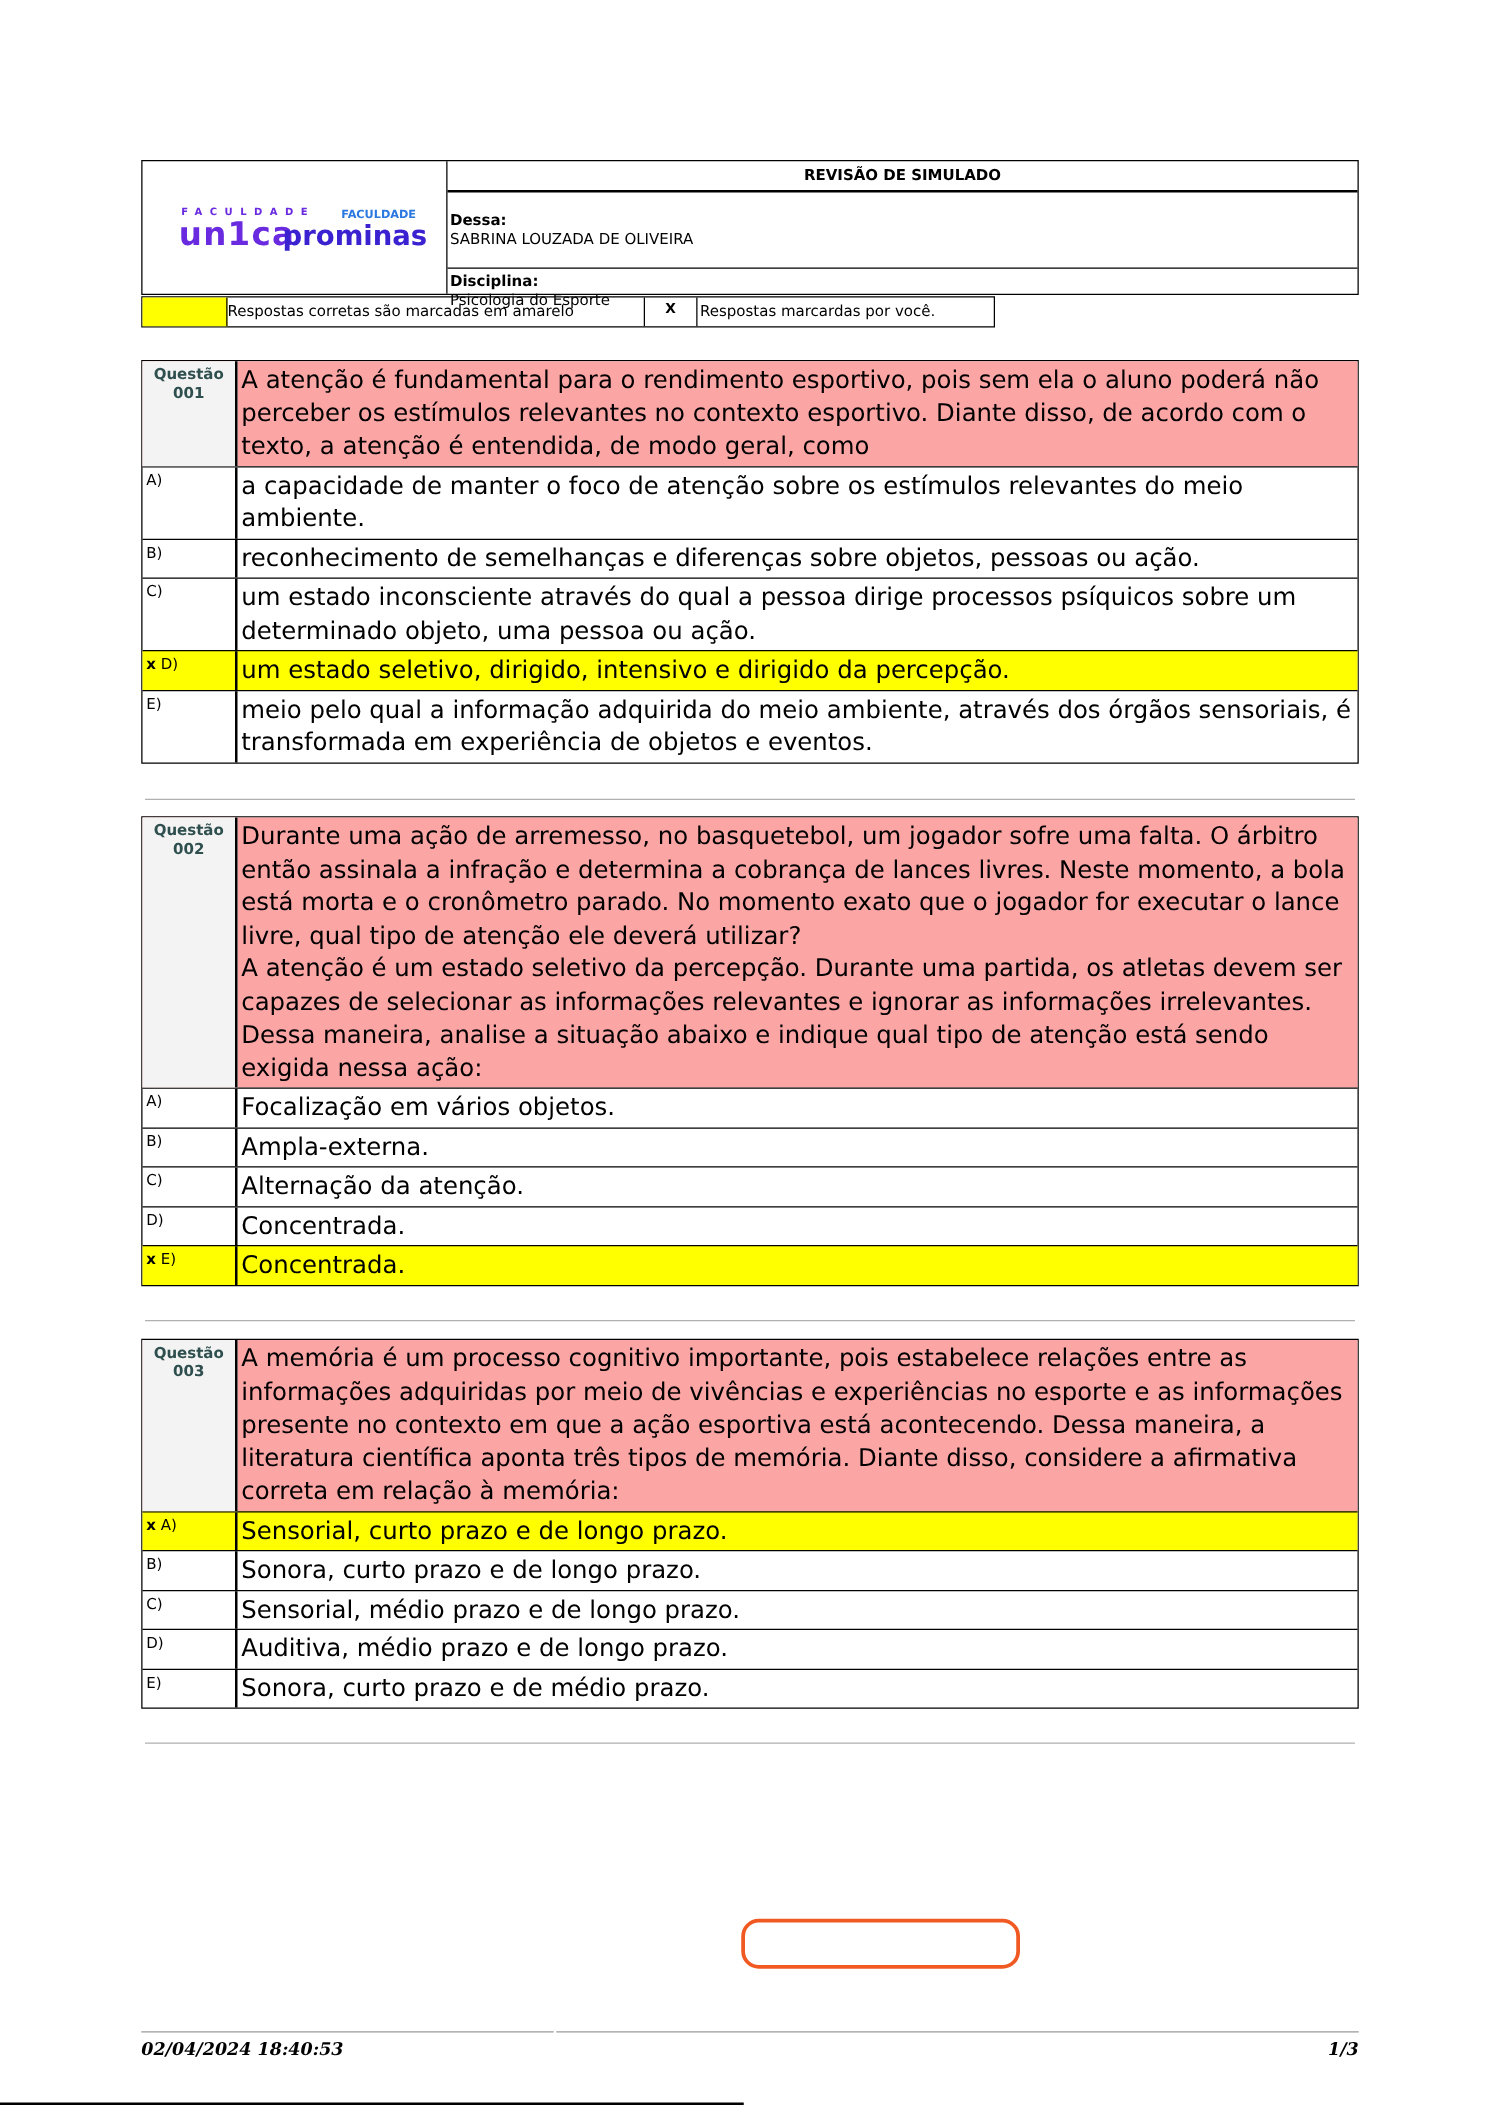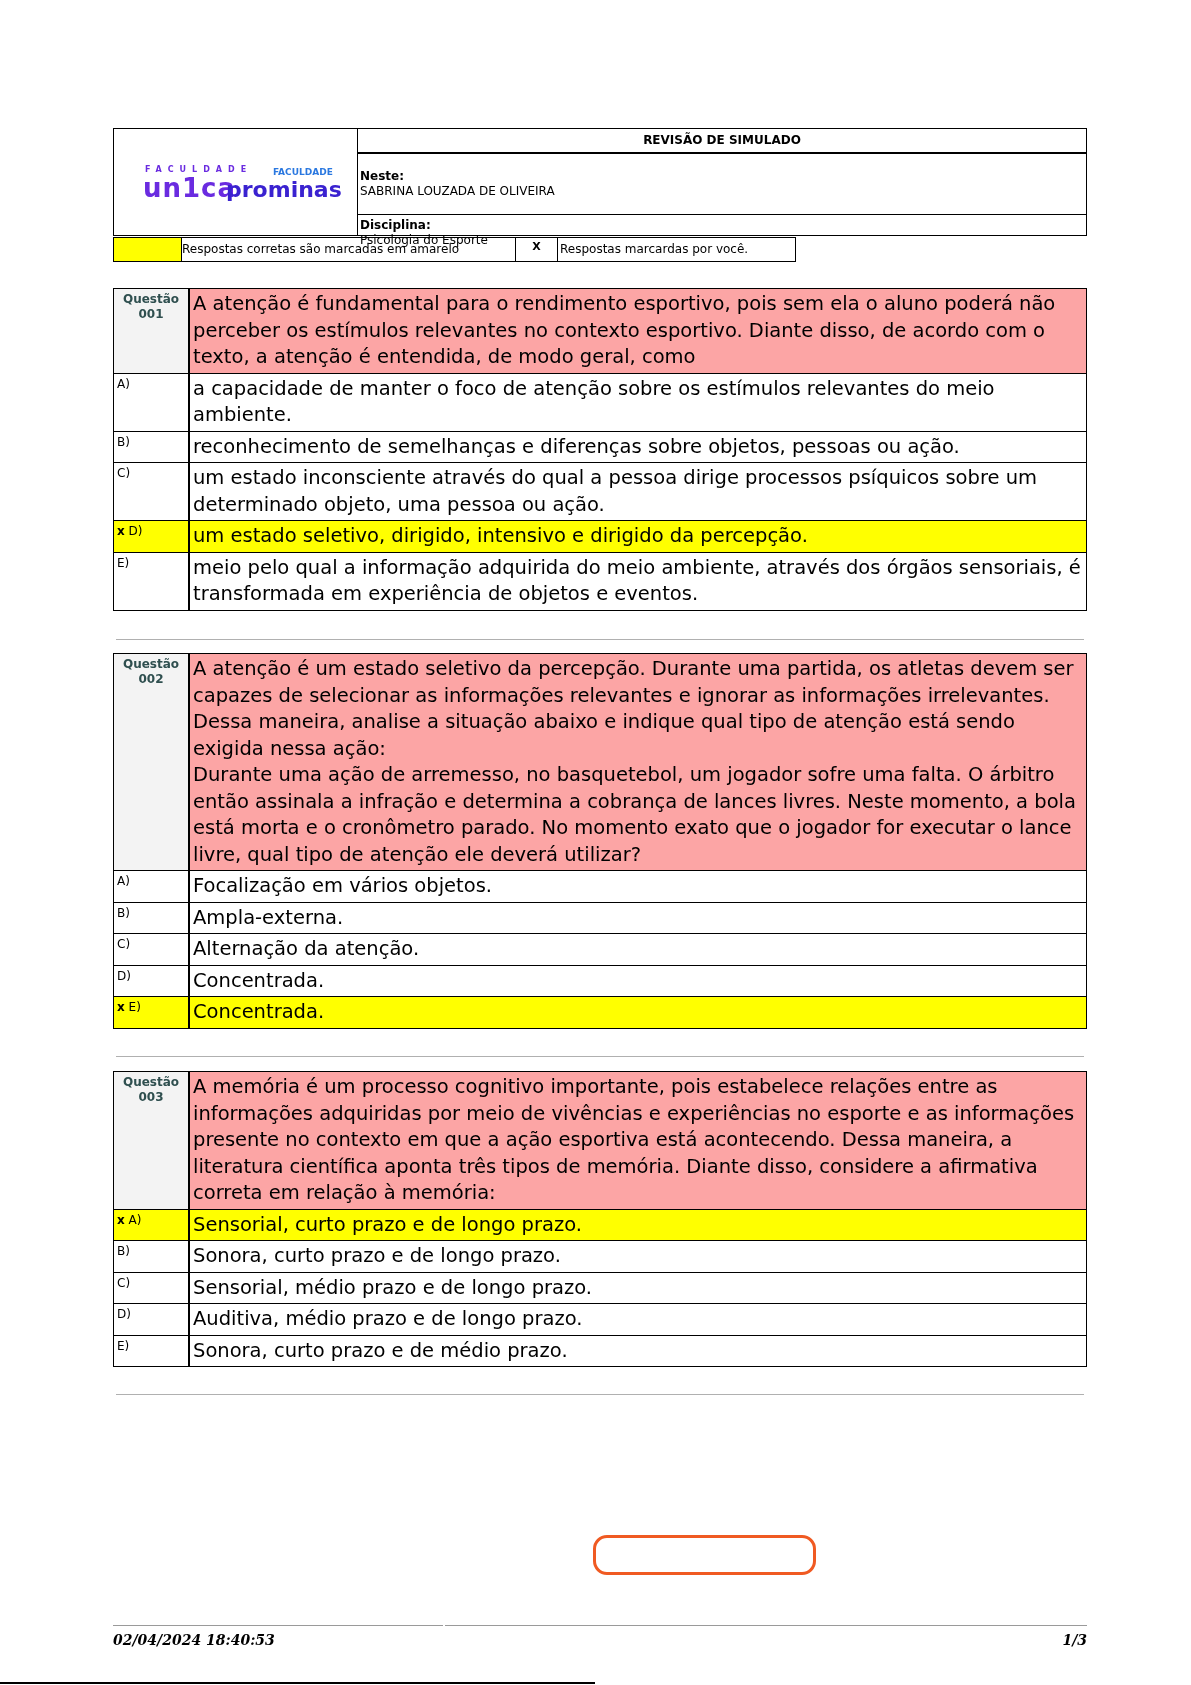--- a/index.html
+++ b/index.html
@@ -54,21 +54,21 @@
     <div class="logo">
       <span class="fac1">FACULDADE</span>
       <span class="unica">un1ca</span>
       <span class="fac2">FACULDADE</span>
       <span class="prominas">prominas</span>
     </div>
   </div>
   <div class="info-cell">
     <div class="title-row">REVISÃO DE SIMULADO</div>
     <div class="field-row">
-      <span class="lbl">Neste:</span>
+      <span class="lbl">Dessa:</span>
       <span>SABRINA LOUZADA DE OLIVEIRA</span>
     </div>
     <div class="field-row">
       <span class="lbl">Disciplina:</span>
       <span>Psicologia do Esporte</span>
     </div>
   </div>
 </div>
 
 <div class="legend">
@@ -113,22 +113,22 @@
 
 <div class="q" style="top:653px;">
   <div class="row stem">
     <div class="lead">
       <div class="qlabel">
         <span>Questão</span><br>
         <span>002</span>
       </div>
     </div>
     <div class="body">
+      <div>Durante uma ação de arremesso, no basquetebol, um jogador sofre uma falta. O árbitro então assinala a infração e determina a cobrança de lances livres. Neste momento, a bola está morta e o cronômetro parado. No momento exato que o jogador for executar o lance livre, qual tipo de atenção ele deverá utilizar?</div>
       <div>A atenção é um estado seletivo da percepção. Durante uma partida, os atletas devem ser capazes de selecionar as informações relevantes e ignorar as informações irrelevantes. Dessa maneira, analise a situação abaixo e indique qual tipo de atenção está sendo exigida nessa ação:</div>
-      <div>Durante uma ação de arremesso, no basquetebol, um jogador sofre uma falta. O árbitro então assinala a infração e determina a cobrança de lances livres. Neste momento, a bola está morta e o cronômetro parado. No momento exato que o jogador for executar o lance livre, qual tipo de atenção ele deverá utilizar?</div>
     </div>
   </div>
   <div class="row opt">
     <div class="lead optletter"><b></b> <span>A)</span></div>
     <div class="body">Focalização em vários objetos.</div>
   </div>
   <div class="row opt">
     <div class="lead optletter"><b></b> <span>B)</span></div>
     <div class="body">Ampla-externa.</div>
   </div>

